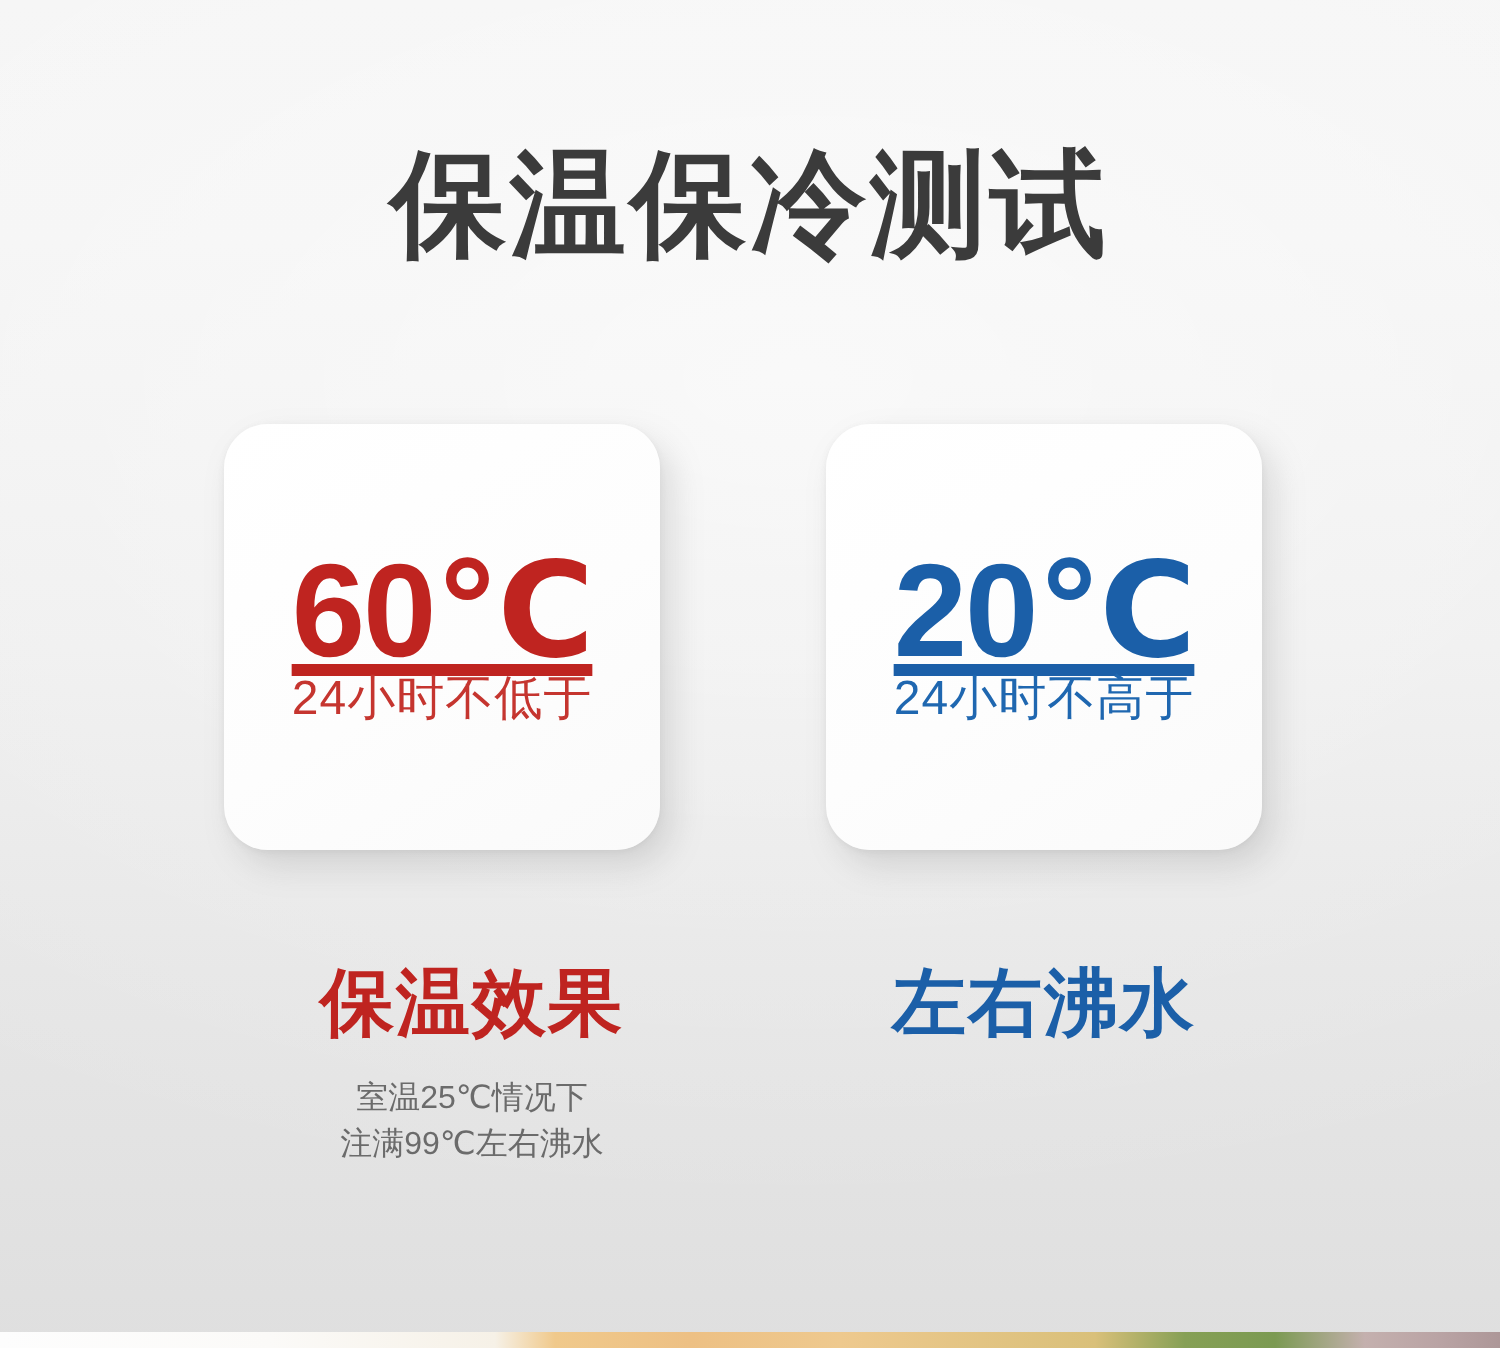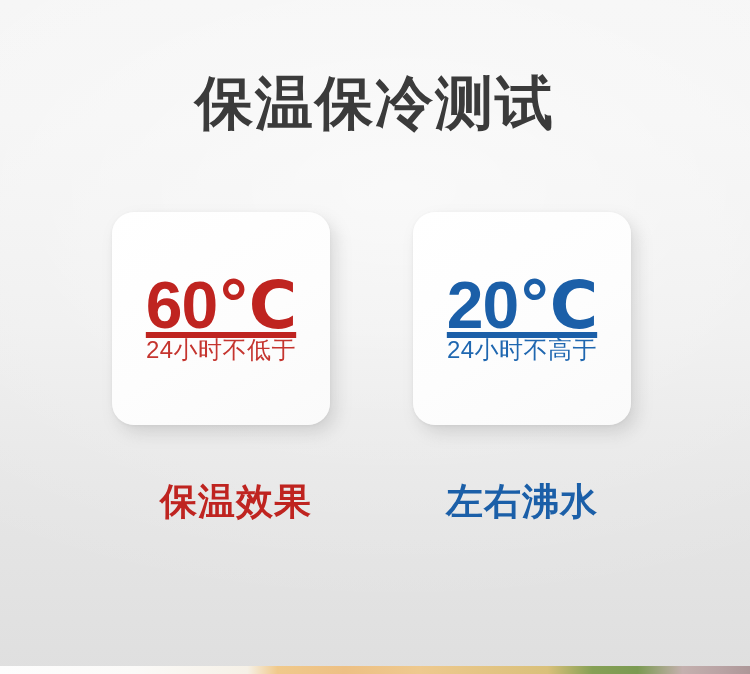--- a/index.html
+++ b/index.html
@@ -175,20 +175,24 @@
       <div class="card-value blue">20℃</div>
       <div class="card-sub blue-soft">24小时不高于</div>
     </div>
 
   </div>
 
   <div class="captions">
 
     <div class="caption left">
       <div class="caption-head red">保温效果</div>
+      <div class="caption-note">
+        <div>室温25℃情况下</div>
+        <div>注满99℃左右沸水</div>
+      </div>
     </div>
 
     <div class="caption right">
       <div class="caption-head blue">左右沸水</div>
       <div class="caption-note">
       </div>
     </div>
 
   </div>
 

